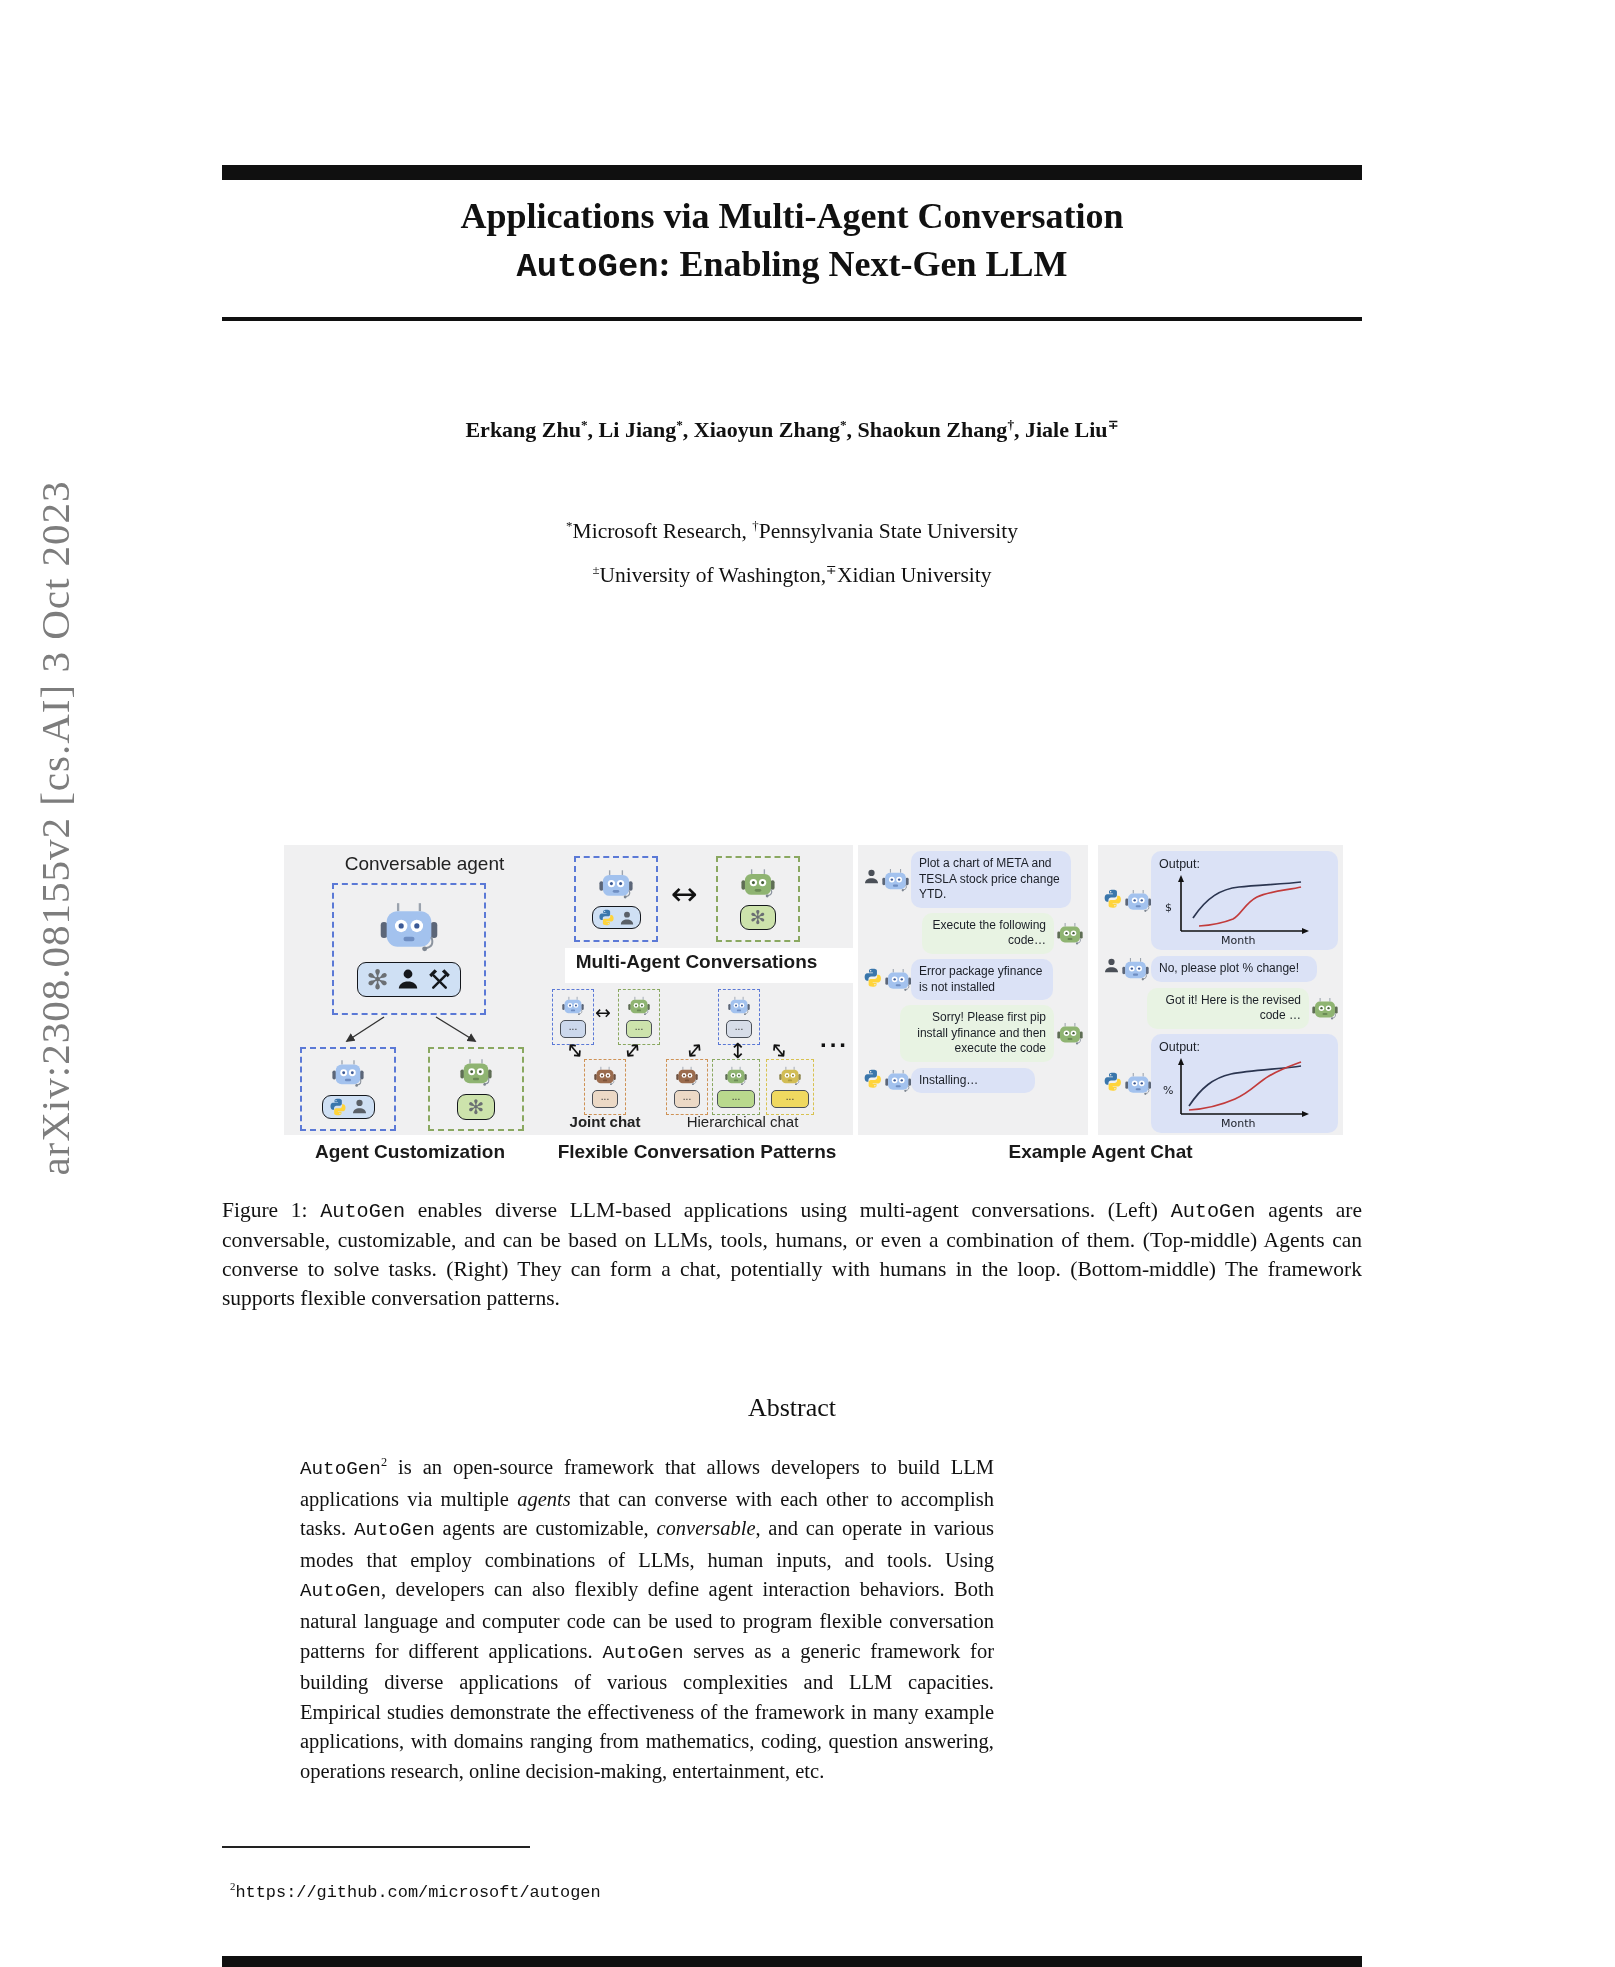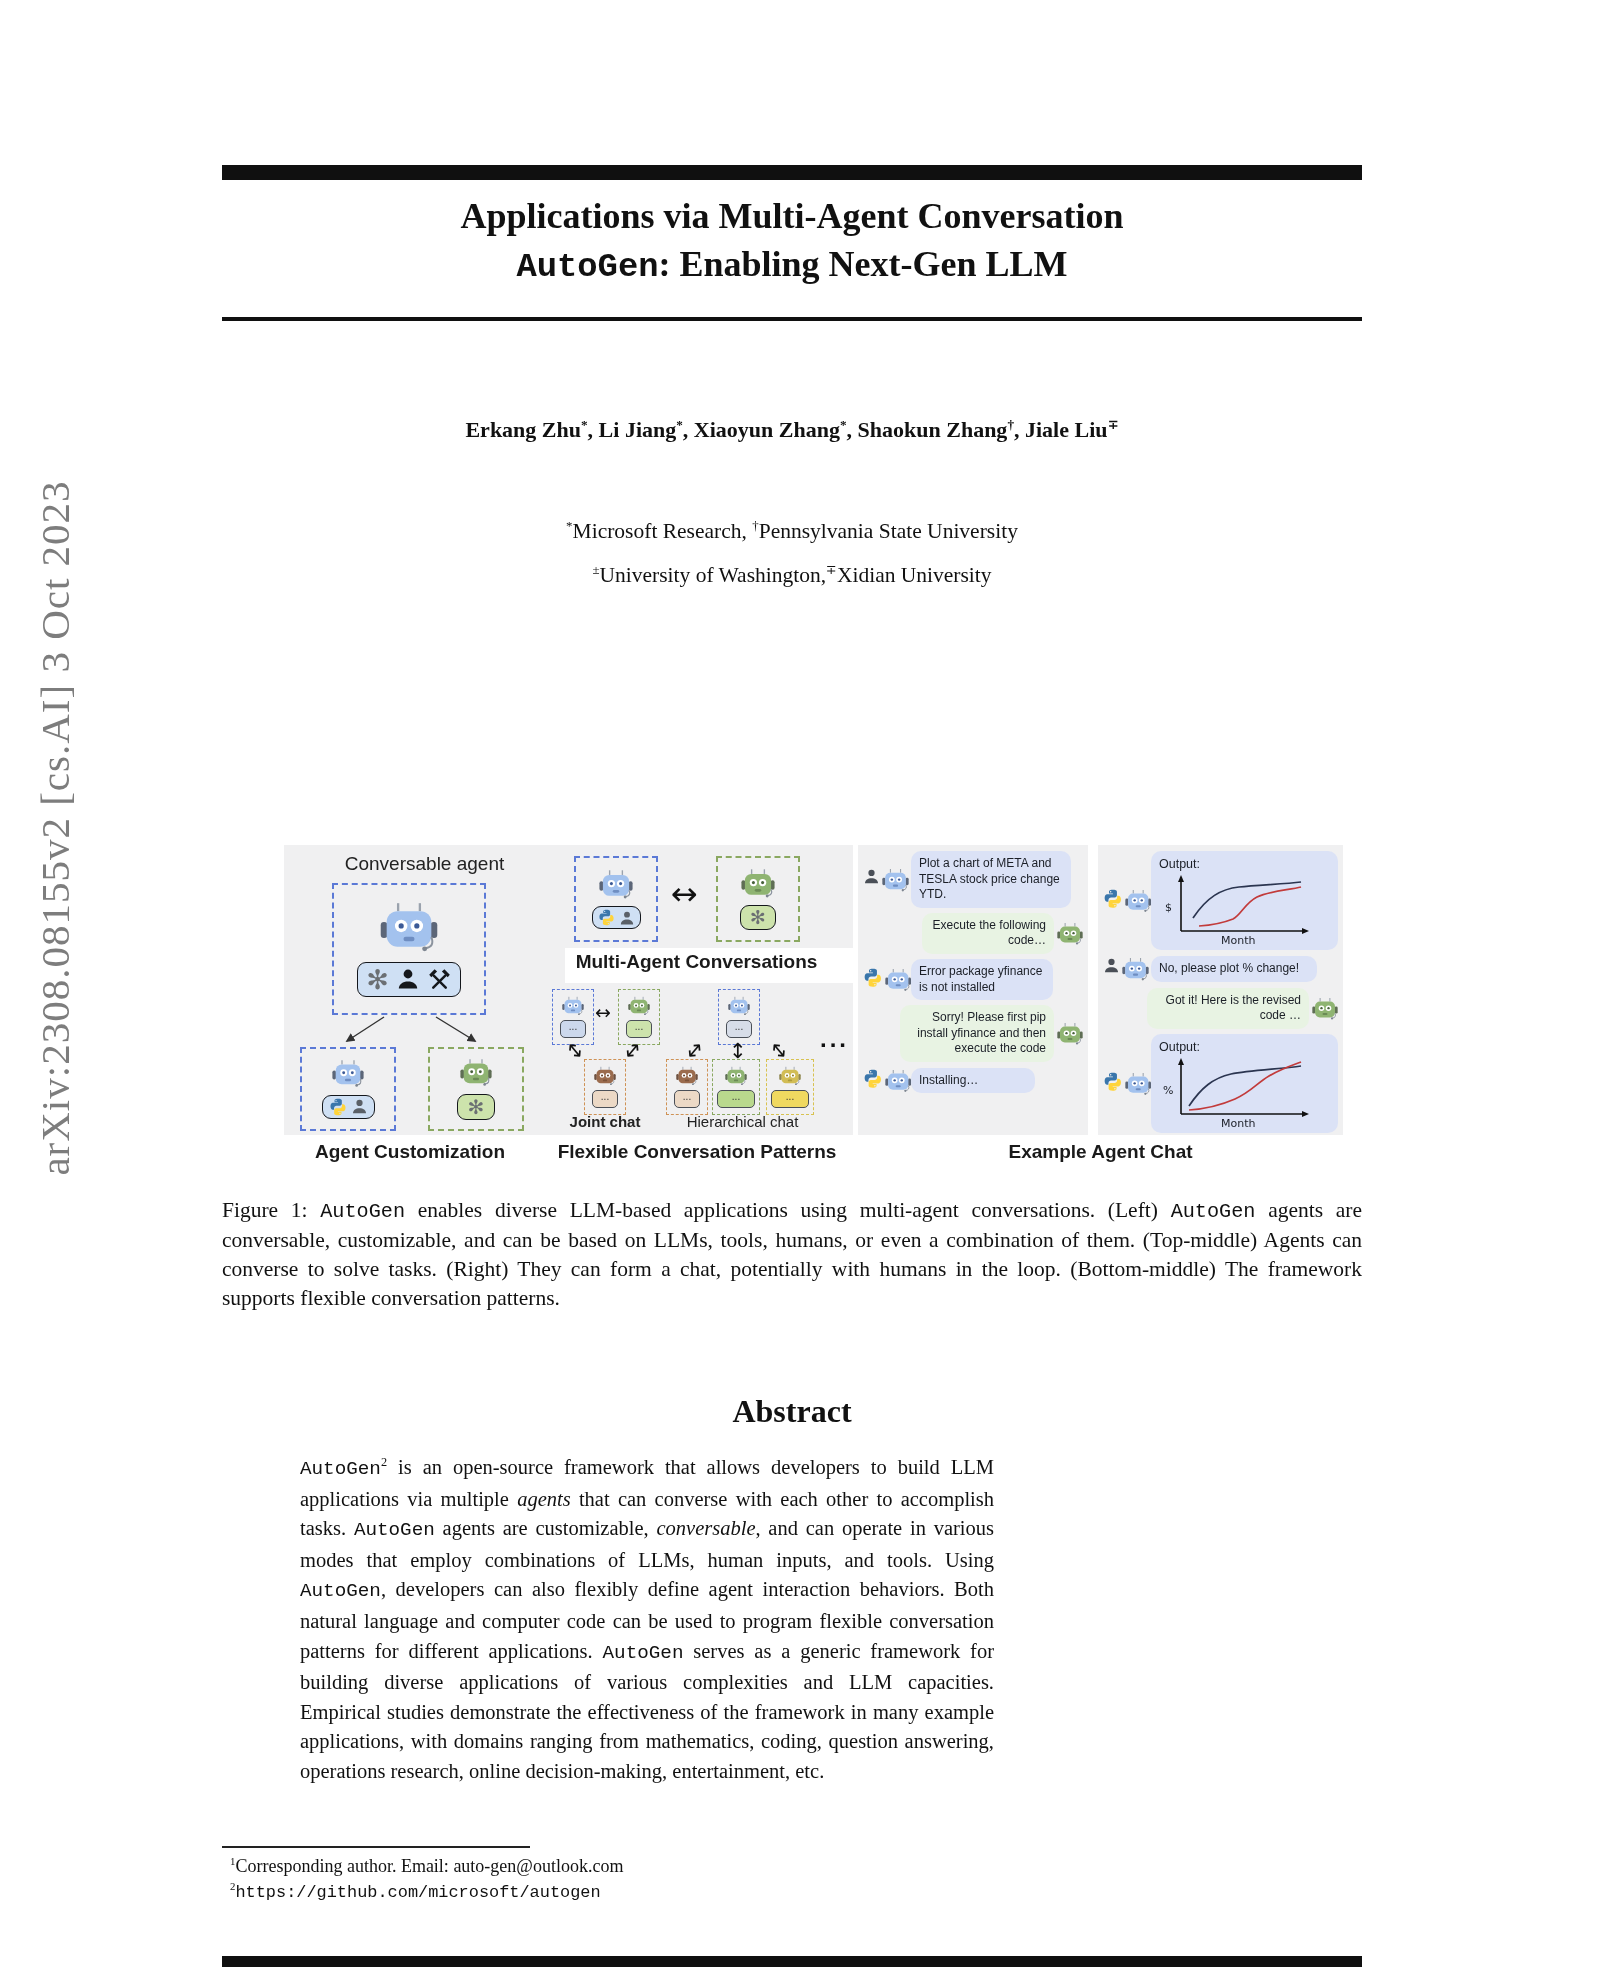--- a/index.html
+++ b/index.html
@@ -14,21 +14,21 @@
          font-size:36px;font-weight:bold;line-height:48px;}
   .authors{position:absolute;left:0;width:1140px;text-align:center;
            font-size:22px;font-weight:bold;}
   .affil{position:absolute;left:0;width:1140px;text-align:center;font-size:21.5px;}
   .rt-sup{vertical-align:super;font-size:60%;line-height:0;}
   .rt-mono{font-family:"Liberation Mono","DejaVu Sans Mono",monospace;font-size:94%;}
   .rt-italic{font-style:italic;}
   .figcaption{position:absolute;top:1196px;left:0;width:1140px;font-size:21.5px;
               line-height:29px;text-align:justify;}
   .abs-heading{position:absolute;top:1393px;left:0;width:1140px;text-align:center;
-               font-size:32px;font-weight:bold;}
+               font-size:26px;font-weight:normal;}
   .abs-text{position:absolute;top:1453px;left:78px;width:694px;font-size:20.5px;
             line-height:29.6px;text-align:justify;}
   .fnrule{position:absolute;top:1846px;left:0;width:308px;height:2px;background:#222;}
   .footnote{position:absolute;left:8px;width:1100px;font-size:18px;line-height:25px;}
   .watermark{position:absolute;left:55px;top:828px;transform:translate(-50%,-50%) rotate(-90deg);
              white-space:nowrap;color:#7d7d7d;font-size:41px;letter-spacing:1px;}
 
   
   .figure{position:absolute;top:845px;left:0;width:1140px;height:322px;
           font-family:"Liberation Sans","DejaVu Sans",sans-serif;}
@@ -609,17 +609,16 @@
     <div class="fig-cap capB">Flexible Conversation Patterns</div>
     <div class="fig-cap capC">Example Agent Chat</div>
   </div>
 
   <div class="figcaption"><span>Figure 1: </span><span class="rt-mono">AutoGen</span><span> enables diverse LLM-based applications using multi-agent conversations. (Left) </span><span class="rt-mono">AutoGen</span><span> agents are conversable, customizable, and can be based on LLMs, tools, humans, or even a combination of them. (Top-middle) Agents can converse to solve tasks. (Right) They can form a chat, potentially with humans in the loop. (Bottom-middle) The framework supports flexible conversation patterns.</span></div>
 
   <div class="abs-heading">Abstract</div>
   <div class="abs-text"><span class="rt-mono">AutoGen</span><span class="rt-sup">2</span><span> is an open-source framework that allows developers to build LLM applications via multiple </span><span class="rt-italic">agents</span><span> that can converse with each other to accomplish tasks. </span><span class="rt-mono">AutoGen</span><span> agents are customizable, </span><span class="rt-italic">conversable</span><span>, and can operate in various modes that employ combinations of LLMs, human inputs, and tools. Using </span><span class="rt-mono">AutoGen</span><span>, developers can also flexibly define agent interaction behaviors. Both natural language and computer code can be used to program flexible conversation patterns for different applications. </span><span class="rt-mono">AutoGen</span><span> serves as a generic framework for building diverse applications of various complexities and LLM capacities. Empirical studies demonstrate the effectiveness of the framework in many example applications, with domains ranging from mathematics, coding, question answering, operations research, online decision-making, entertainment, etc.</span></div>
 
   <div class="fnrule"></div>
-  <div class="footnote" style="top:1854px;"><span class="rt-sup">1</span><span>Corresponding author. Email: auto-gen@outlook.com</span></div>
   <div class="footnote" style="top:1879px;"><span class="rt-sup">2</span><span class="rt-mono">https://github.com/microsoft/autogen</span></div>
 
   <div class="rule bottom"></div>
 </div>
 
 </body></html>

